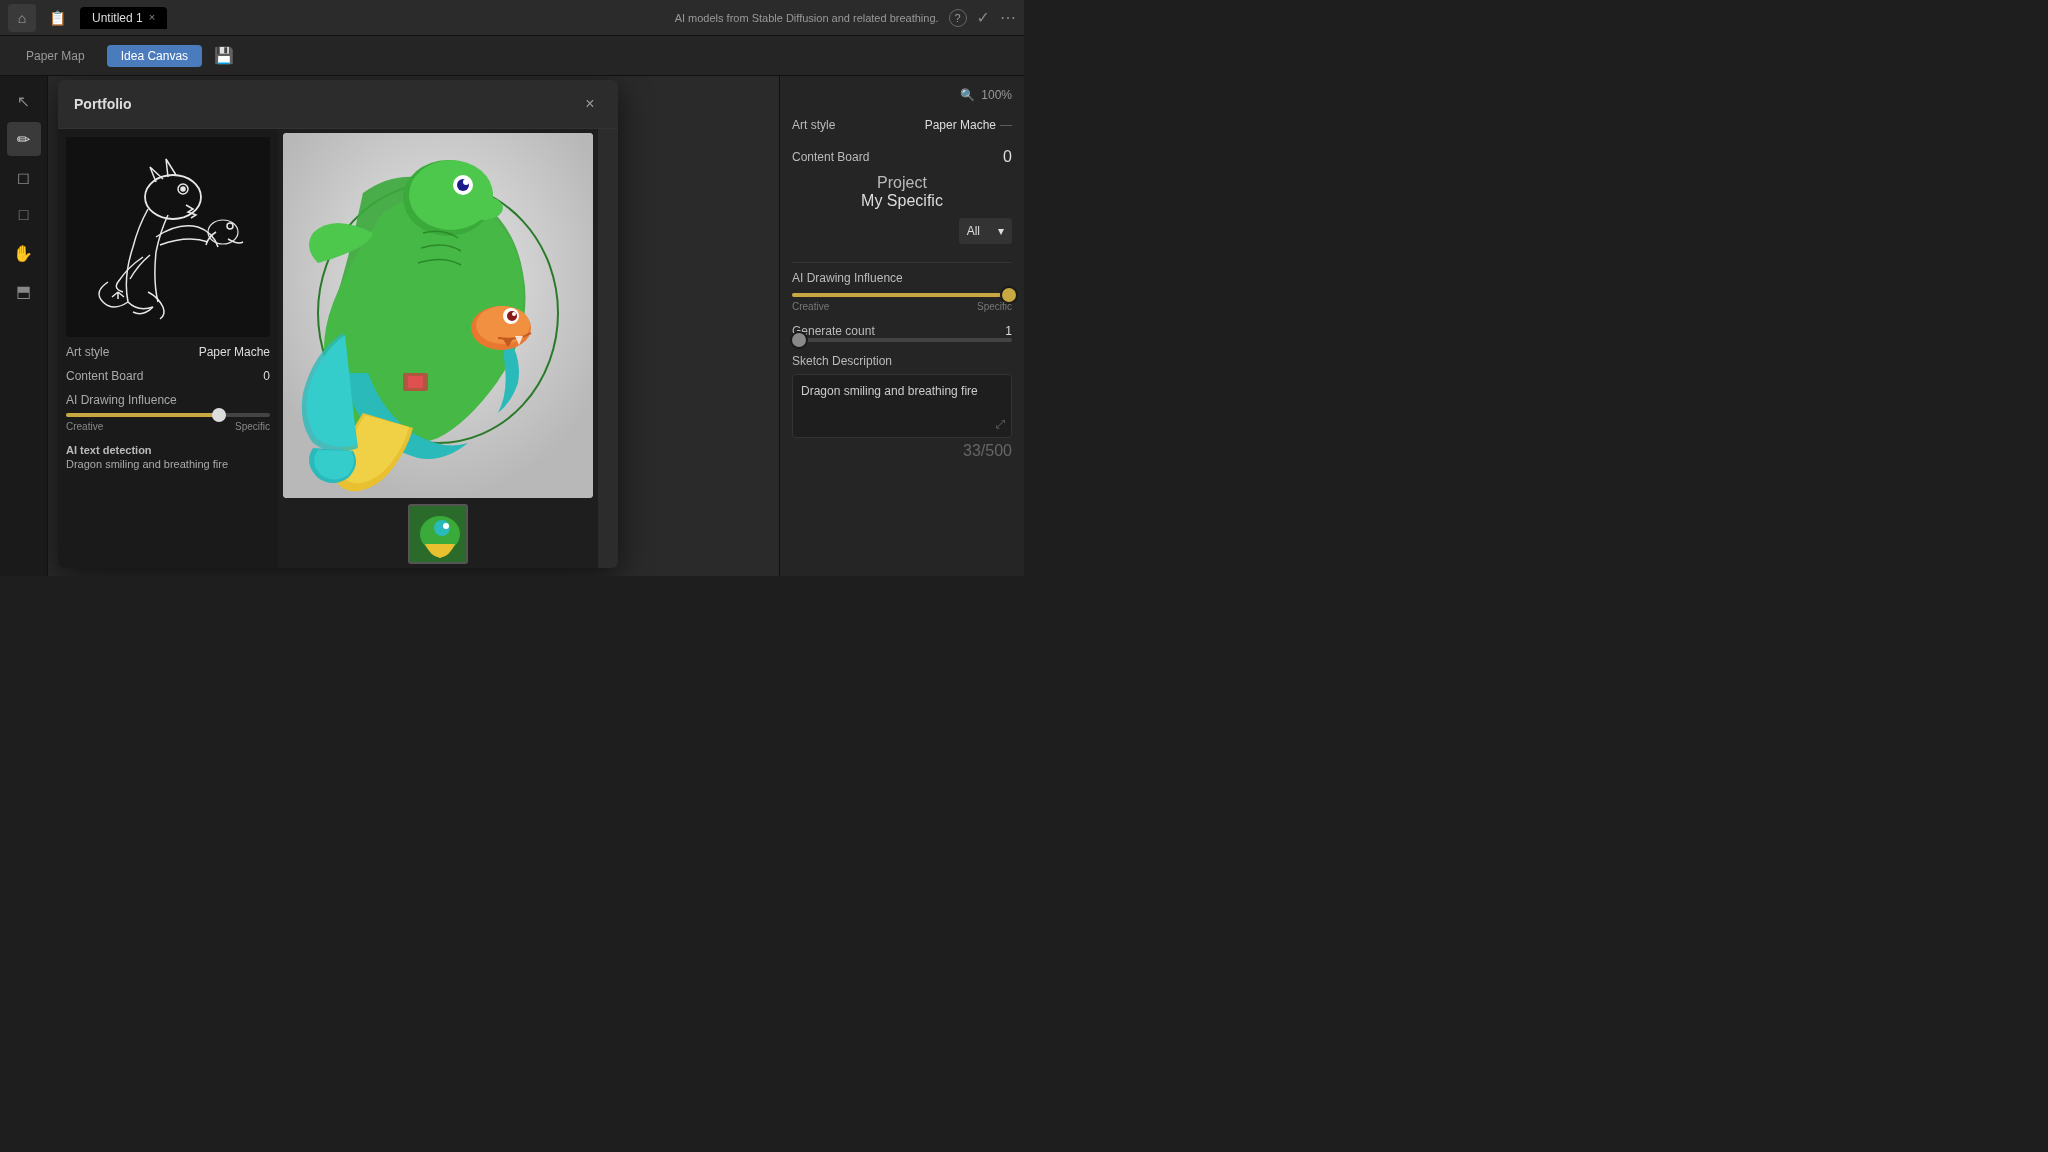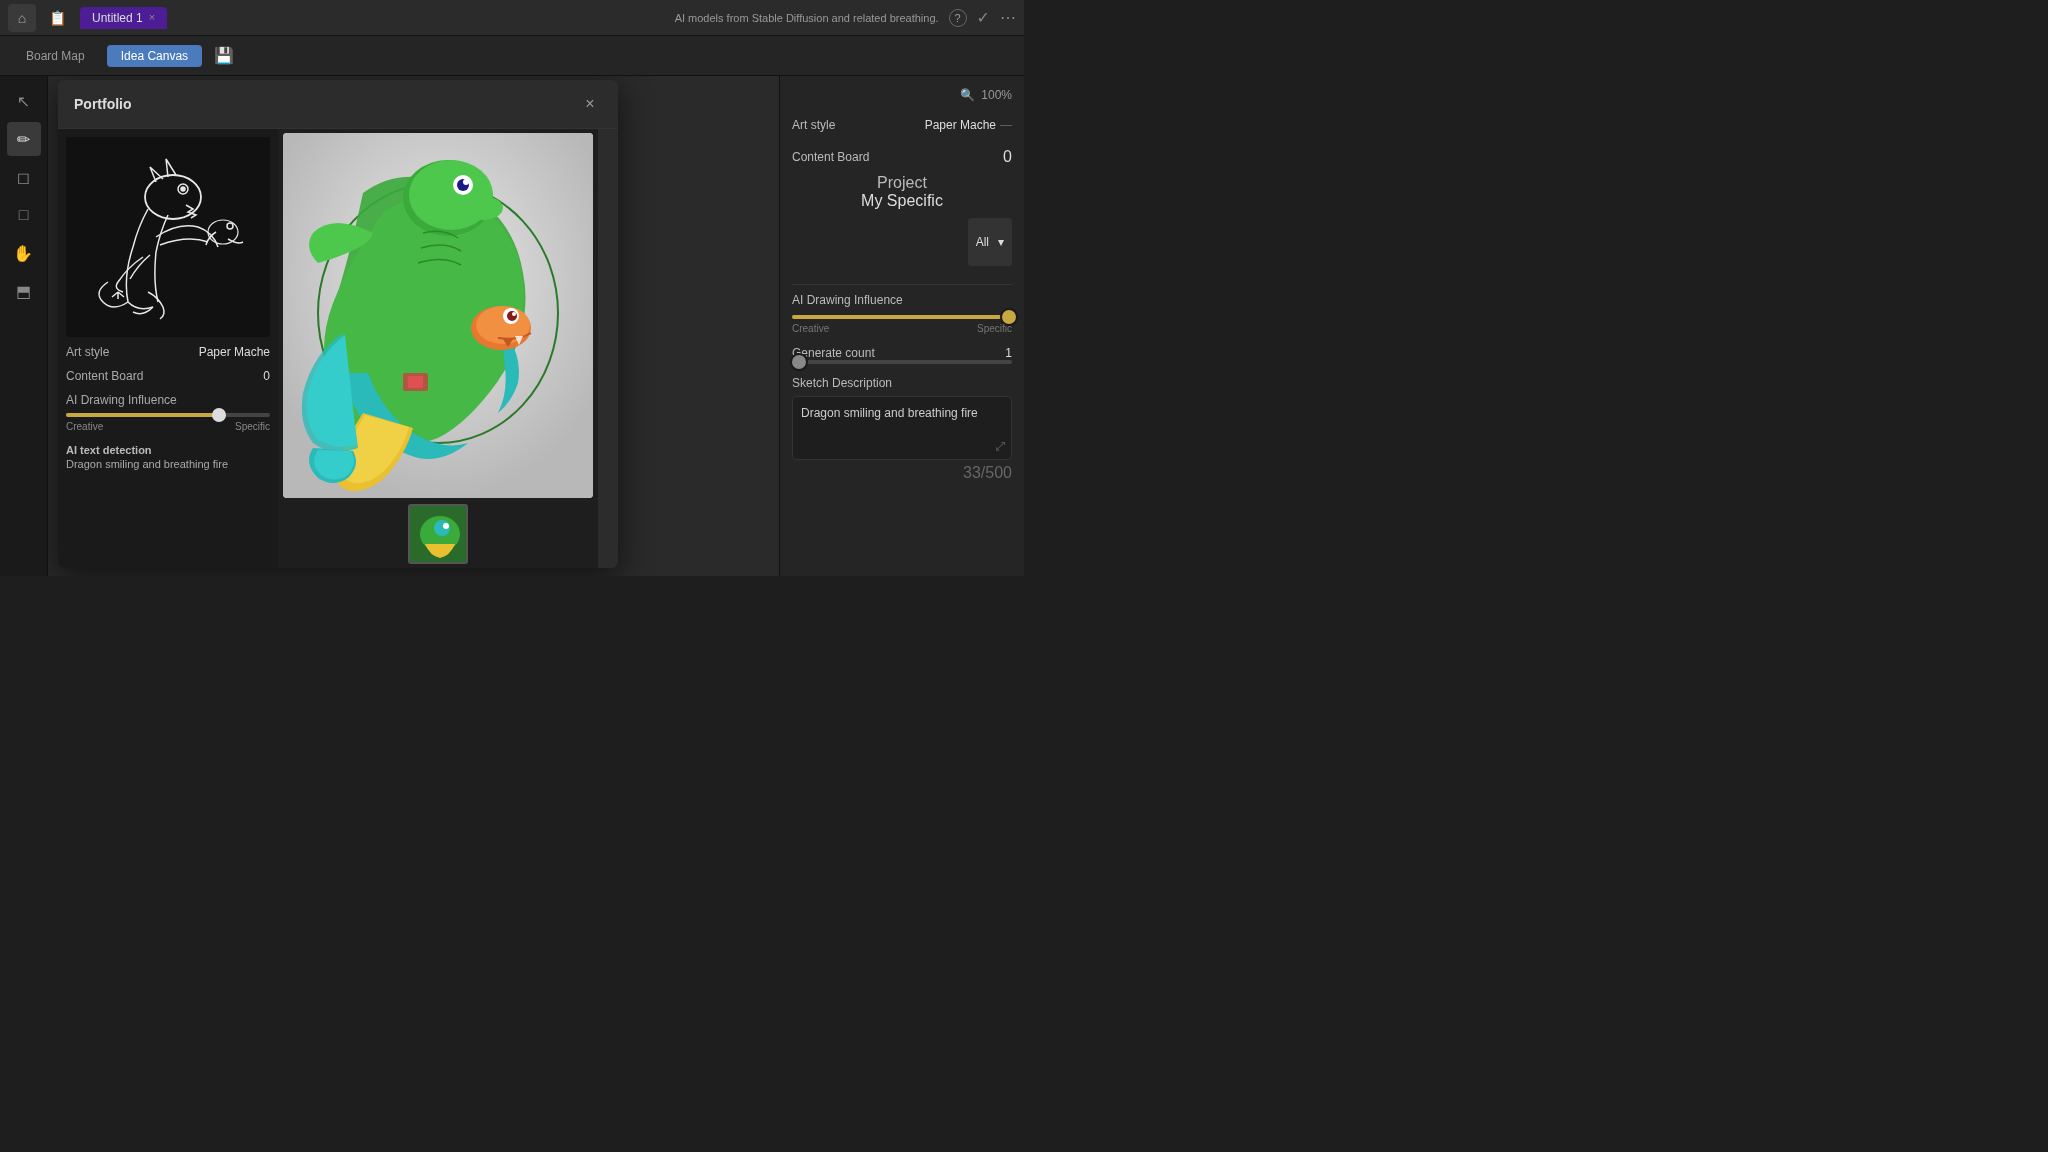--- a/index.html
+++ b/index.html
@@ -30,21 +30,21 @@
       border-radius: 4px;
       display: flex; align-items: center; justify-content: center;
       color: #aaa; font-size: 14px;
     }
     .title-bar-book {
       width: 28px; height: 28px;
       display: flex; align-items: center; justify-content: center;
       color: #aaa; font-size: 14px;
     }
     .title-tab {
-      background: #4c1d95;
+      background: #000000;
       padding: 4px 12px;
       border-radius: 4px 4px 0 0;
       font-size: 12px;
       color: #ddd;
       display: flex; align-items: flex-start; gap: 6px;
     }
     .title-tab .close { color: #888; cursor: pointer; font-size: 11px; }
     .title-bar-right {
       margin-left: auto;
       display: flex; align-items: center; gap: 10px;
@@ -304,25 +304,25 @@
       display: flex;
       justify-content: space-between;
       align-items: center;
       margin-bottom: 8px;
       flex-direction: column;
     }
 
     .all-dropdown {
       display: flex;
       align-items: center;
-      gap: 9px;
+      gap: 18px;
       font-size: 12px;
       color: #ddd;
       background: #333;
-      padding: 17px 8px;
+      padding: 6px 8px;
       border-radius: 3px;
       cursor: pointer;
       margin-left: auto;
     }
 
     .save-favorites {
       font-size: 11px;
       color: #666;
       text-align: center;
       padding: 20px 0;
@@ -437,21 +437,21 @@
     <span>AI models from Stable Diffusion and related breathing.</span>
     <div class="info-icon">
       <span>?</span>
     </div>
     <span class="check-icon">✓</span>
     <span class="dots-icon">⋯</span>
   </div>
 </div>
 
 <div class="toolbar">
-  <button class="toolbar-btn inactive">Board Map</button>
+  <button class="toolbar-btn inactive">Paper Map</button>
   <button class="toolbar-btn active">Idea Canvas</button>
   <button class="toolbar-save">💾</button>
 </div>
 
 <div class="main-layout">
 
   <div class="left-sidebar">
     <div class="tool-icon">↖</div>
     <div class="tool-icon active">✏</div>
     <div class="tool-icon">◻</div>

